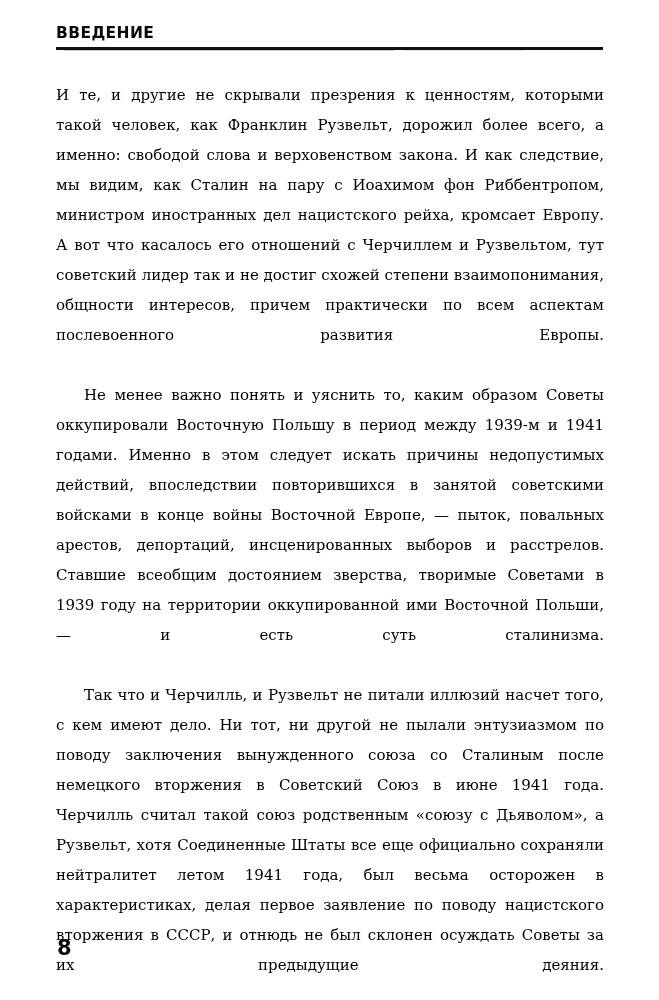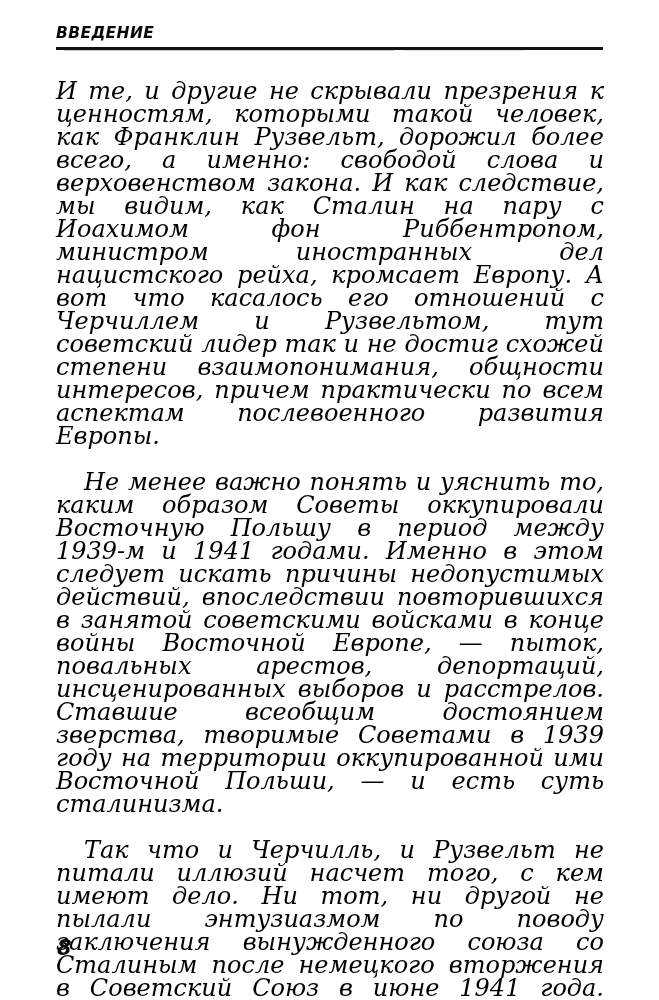--- a/index.html
+++ b/index.html
@@ -16,21 +16,20 @@
     overflow: hidden;
     position: relative;
     -webkit-font-smoothing: none;
   }
 
   .page {
     position: relative;
     width: 625px;
     height: 1000px;
     box-sizing: border-box;
-    font-style: italic;
   }
 
   
   .running-head {
     position: absolute;
     left: 56px;
     top: 26px;
     width: 547px;
   }
   .running-head-title {
@@ -70,22 +69,22 @@
 
   
   .body-text {
     position: absolute;
     left: 56px;
     top: 80px;
     width: 548px;
   }
   .para {
     margin: 0;
-    font-size: 24px;
-    line-height: 23px;
+    font-size: 15px;
+    line-height: 30px;
     text-align: justify;
     text-indent: 28px;
     hyphens: manual;
     word-spacing: 0px;
   }
   .para.first {
     text-indent: 0;
   }
   
   .para:after {

